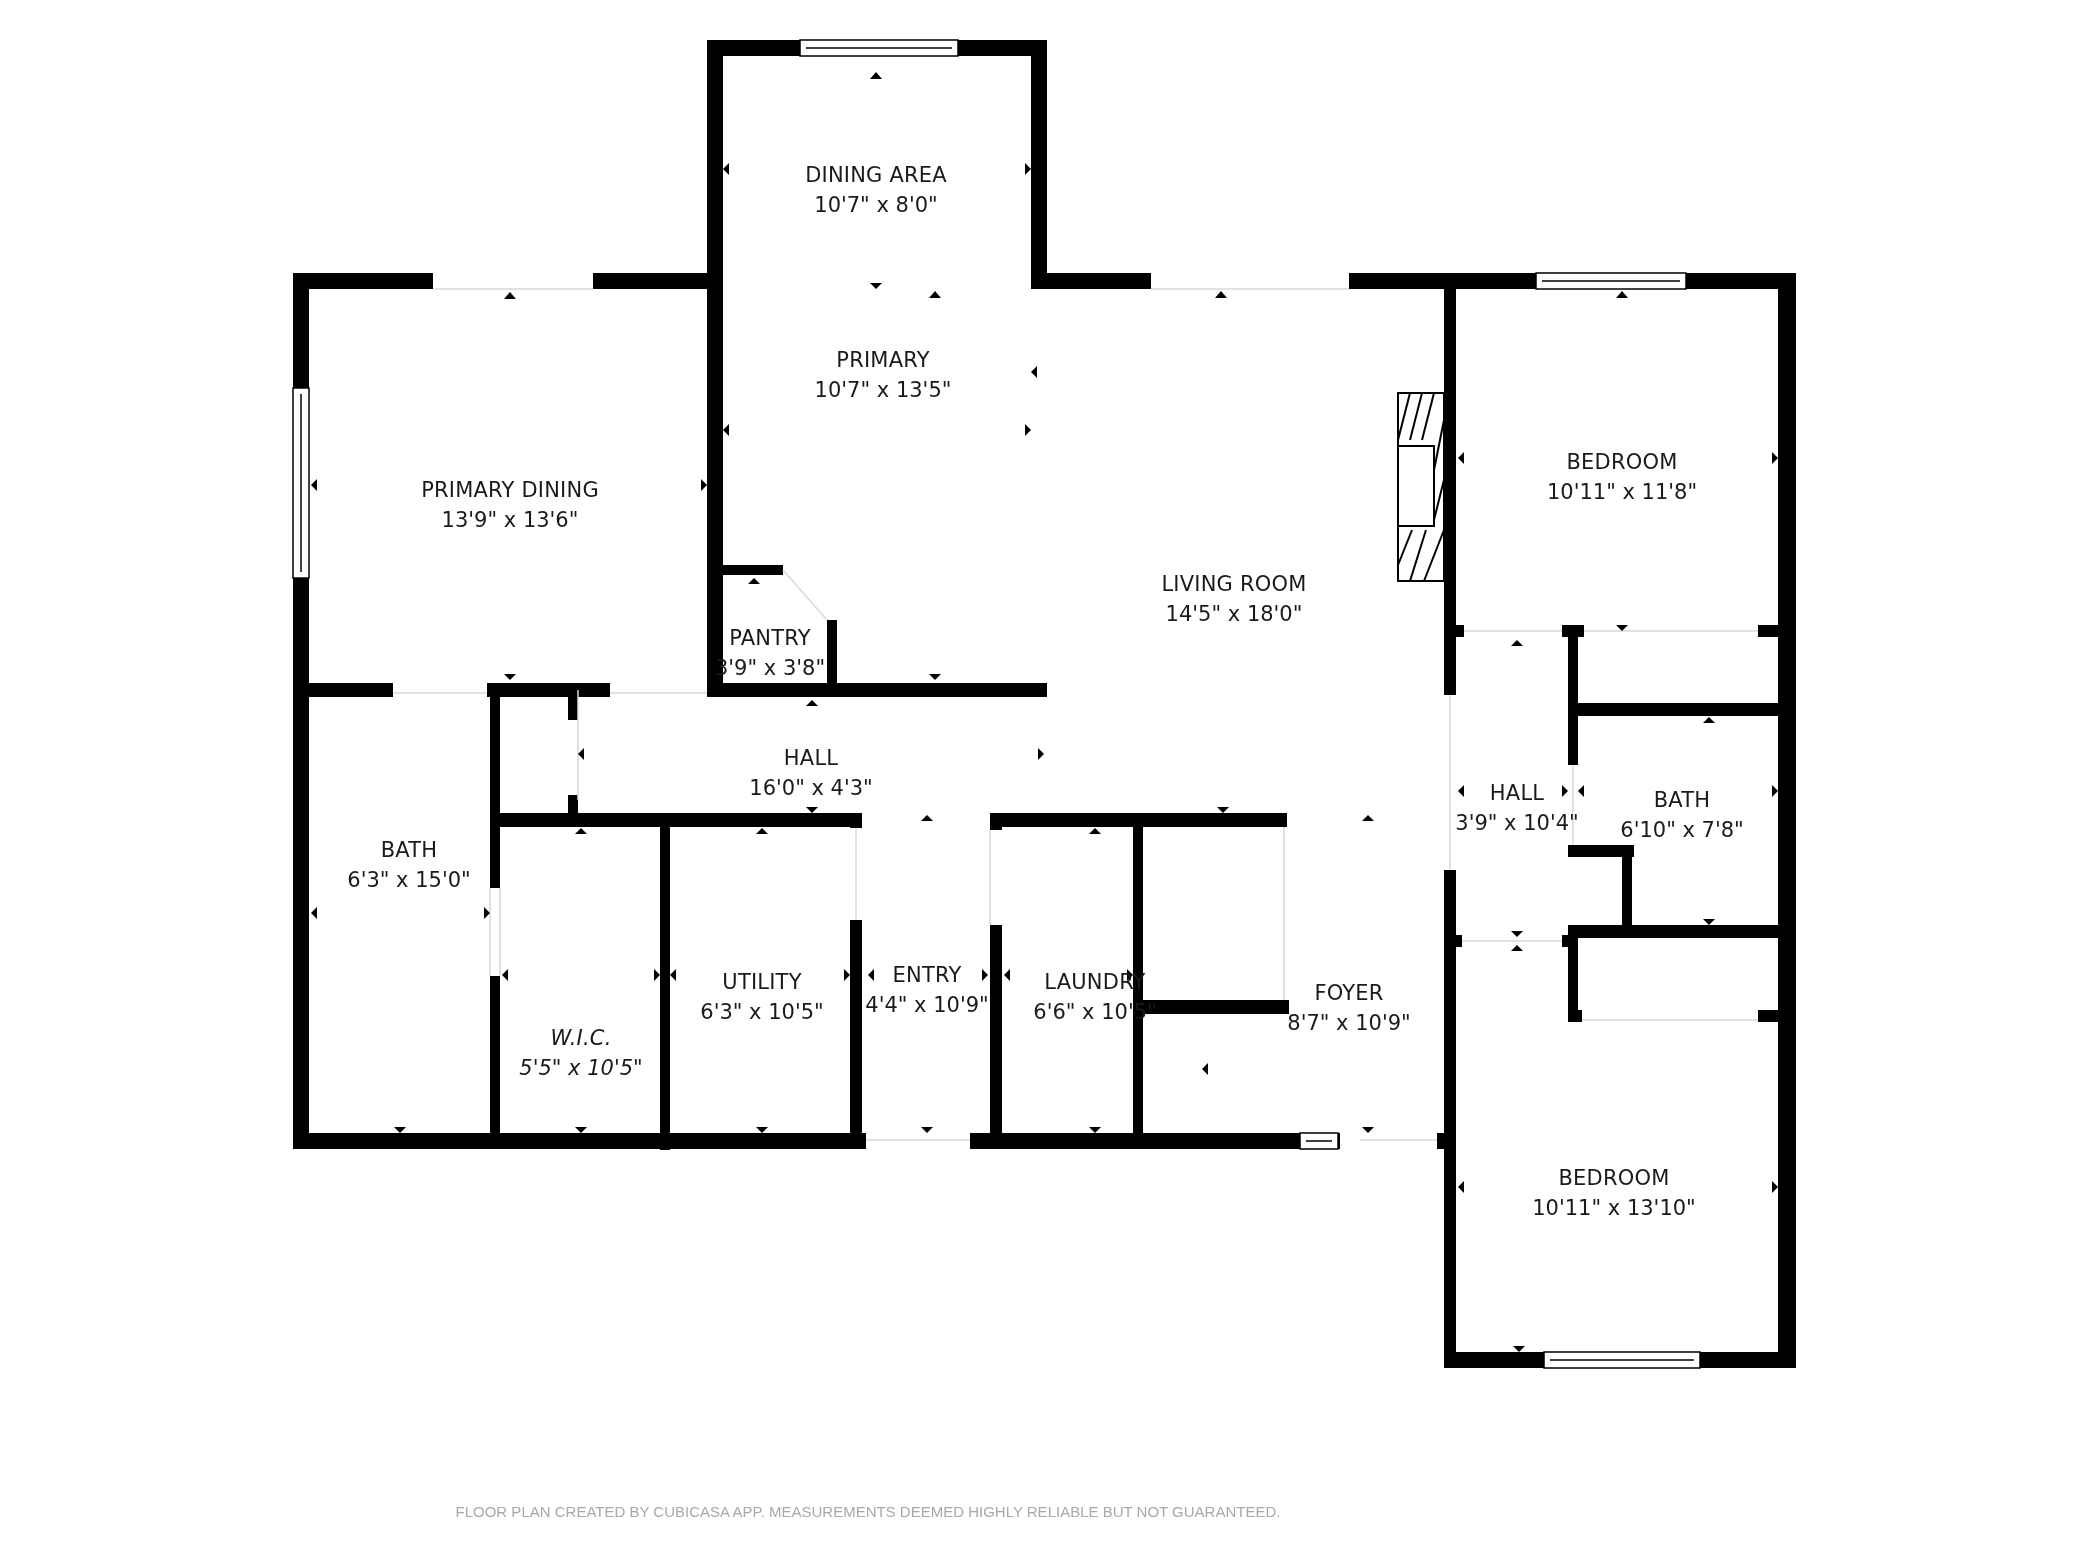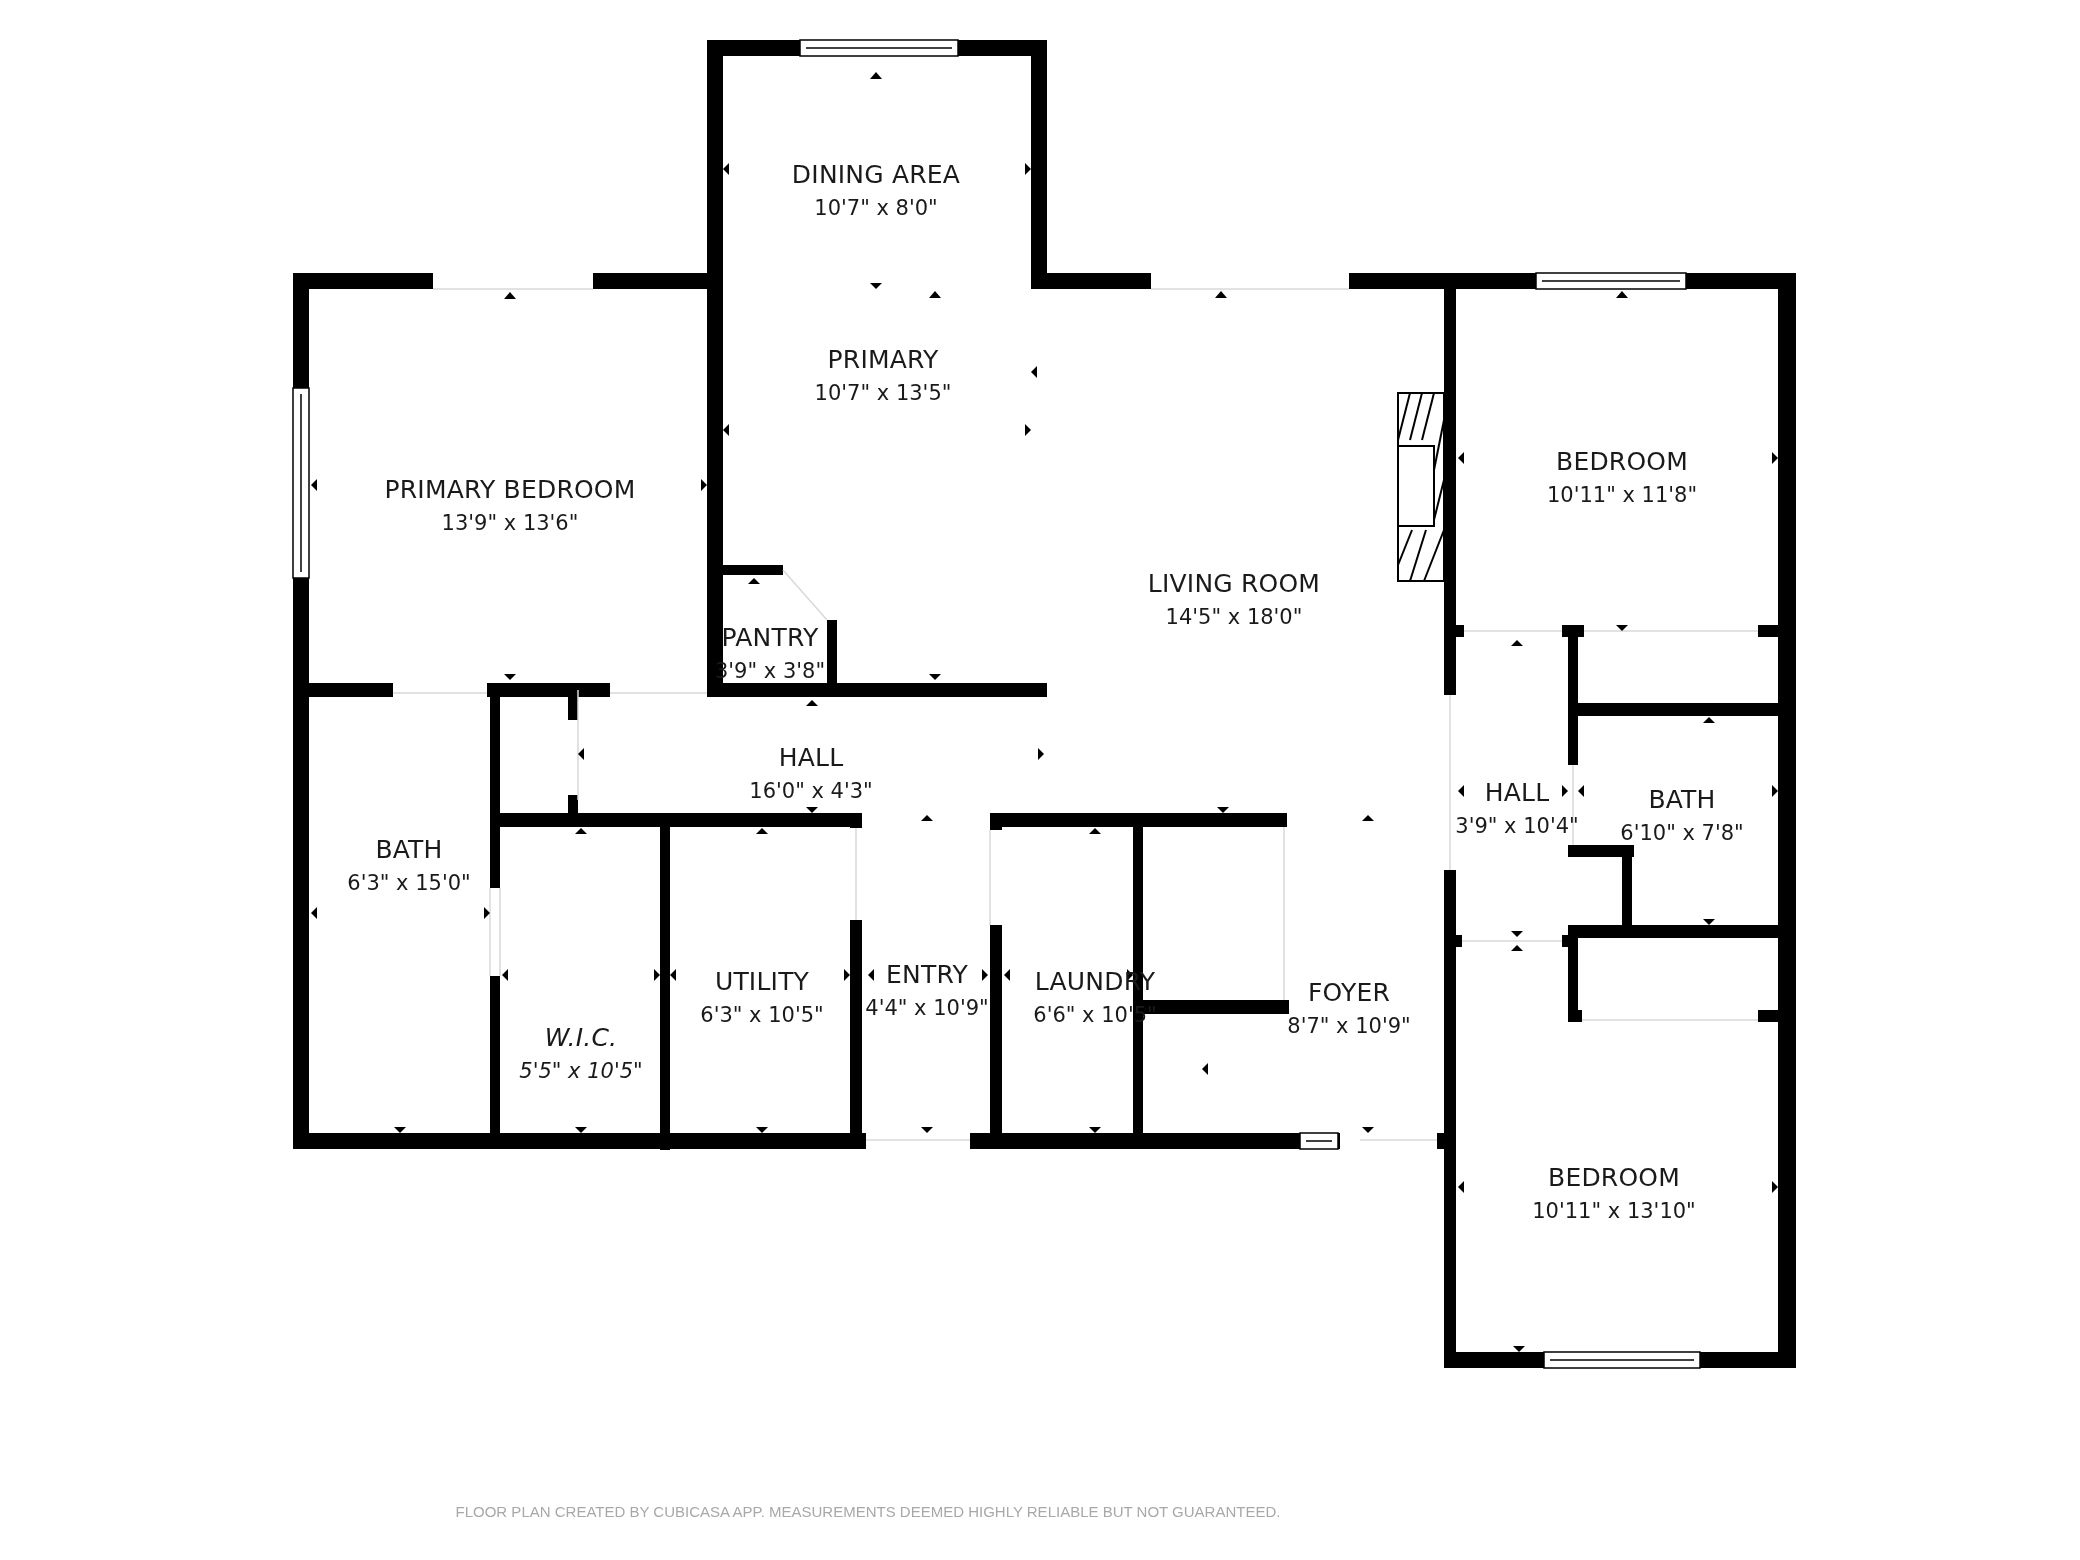--- a/index.html
+++ b/index.html
@@ -3,21 +3,21 @@
 <meta charset="utf-8">
 <style>
   html, body { margin:0; padding:0; background:#ffffff; }
   body { width:2080px; height:1560px; position:relative; overflow:hidden; font-family:"DejaVu Sans", "Liberation Sans", sans-serif; }
   #plan { position:absolute; left:0; top:0; width:2080px; height:1560px; }
   .wall { fill:#000000; }
   .opening { stroke:#d9d9d9; stroke-width:1.5; fill:none; }
   .window-frame { fill:#ffffff; stroke:#000; stroke-width:1.5; }
   .arrow { fill:#000000; }
   .room-label { position:absolute; transform:translate(-50%,-50%); text-align:center; white-space:nowrap; color:#1a1a1a; line-height:1.45; }
-  .room-name { font-size:25px; display:block; letter-spacing:0.2px; }
+  .room-name { font-size:21px; display:block; letter-spacing:0.2px; }
   .room-dim { font-size:21px; display:block; }
   .footer { position:absolute; left:0; width:1736px; top:1503px; text-align:center; font-size:15px; color:#a8a8a8; font-family:"Liberation Sans", sans-serif; }
 </style>
 </head>
 <body>
 
 <svg id="plan" viewBox="0 0 2080 1560" xmlns="http://www.w3.org/2000/svg">
 
   <g class="wall">
 
@@ -208,21 +208,21 @@
 <div id="labels">
     <div class="room-label" style="left: 876px; top: 190px;">
       <span class="room-name">DINING AREA</span>
       <span class="room-dim">10'7" x 8'0"</span>
     </div>
     <div class="room-label" style="left: 883px; top: 375px;">
       <span class="room-name">PRIMARY</span>
       <span class="room-dim">10'7" x 13'5"</span>
     </div>
     <div class="room-label" style="left: 510px; top: 505px;">
-      <span class="room-name">PRIMARY BEDROOM</span>
+      <span class="room-name">PRIMARY DINING</span>
       <span class="room-dim">13'9" x 13'6"</span>
     </div>
     <div class="room-label" style="left: 1234px; top: 573px; margin-top: 26px;">
       <span class="room-name">LIVING ROOM</span>
       <span class="room-dim">14'5" x 18'0"</span>
     </div>
     <div class="room-label" style="left: 1622px; top: 477px;">
       <span class="room-name">BEDROOM</span>
       <span class="room-dim">10'11" x 11'8"</span>
     </div>

